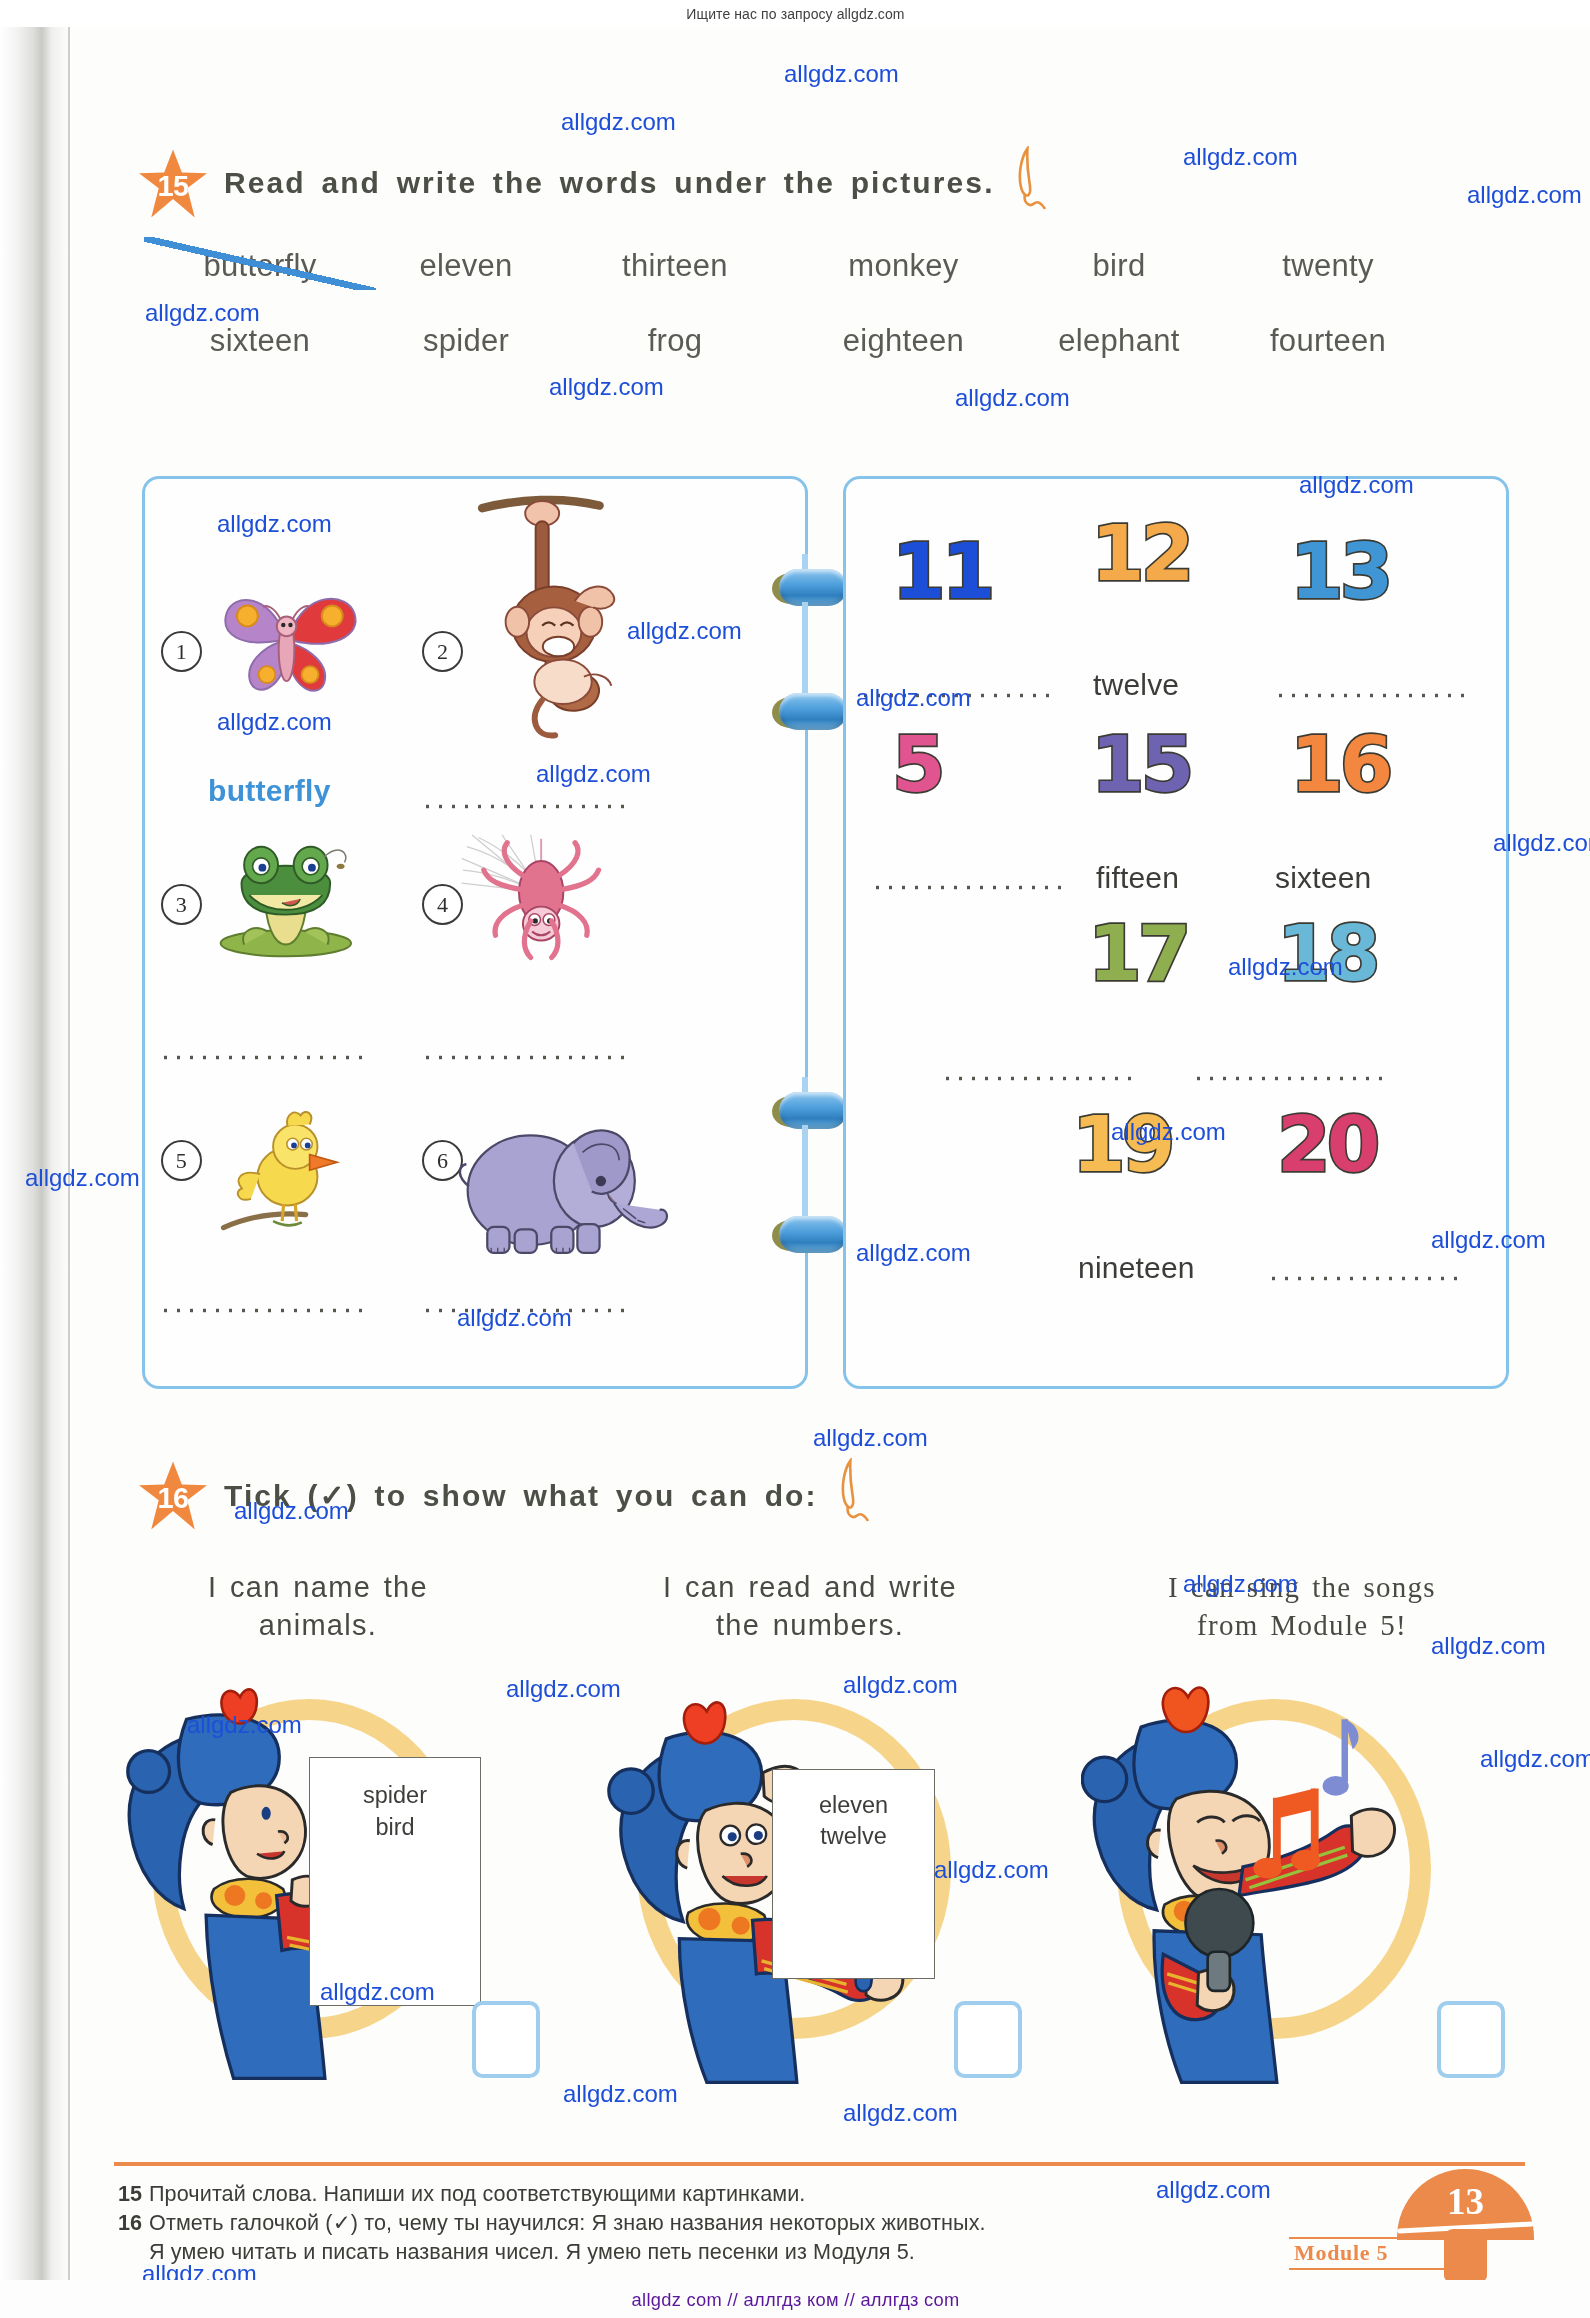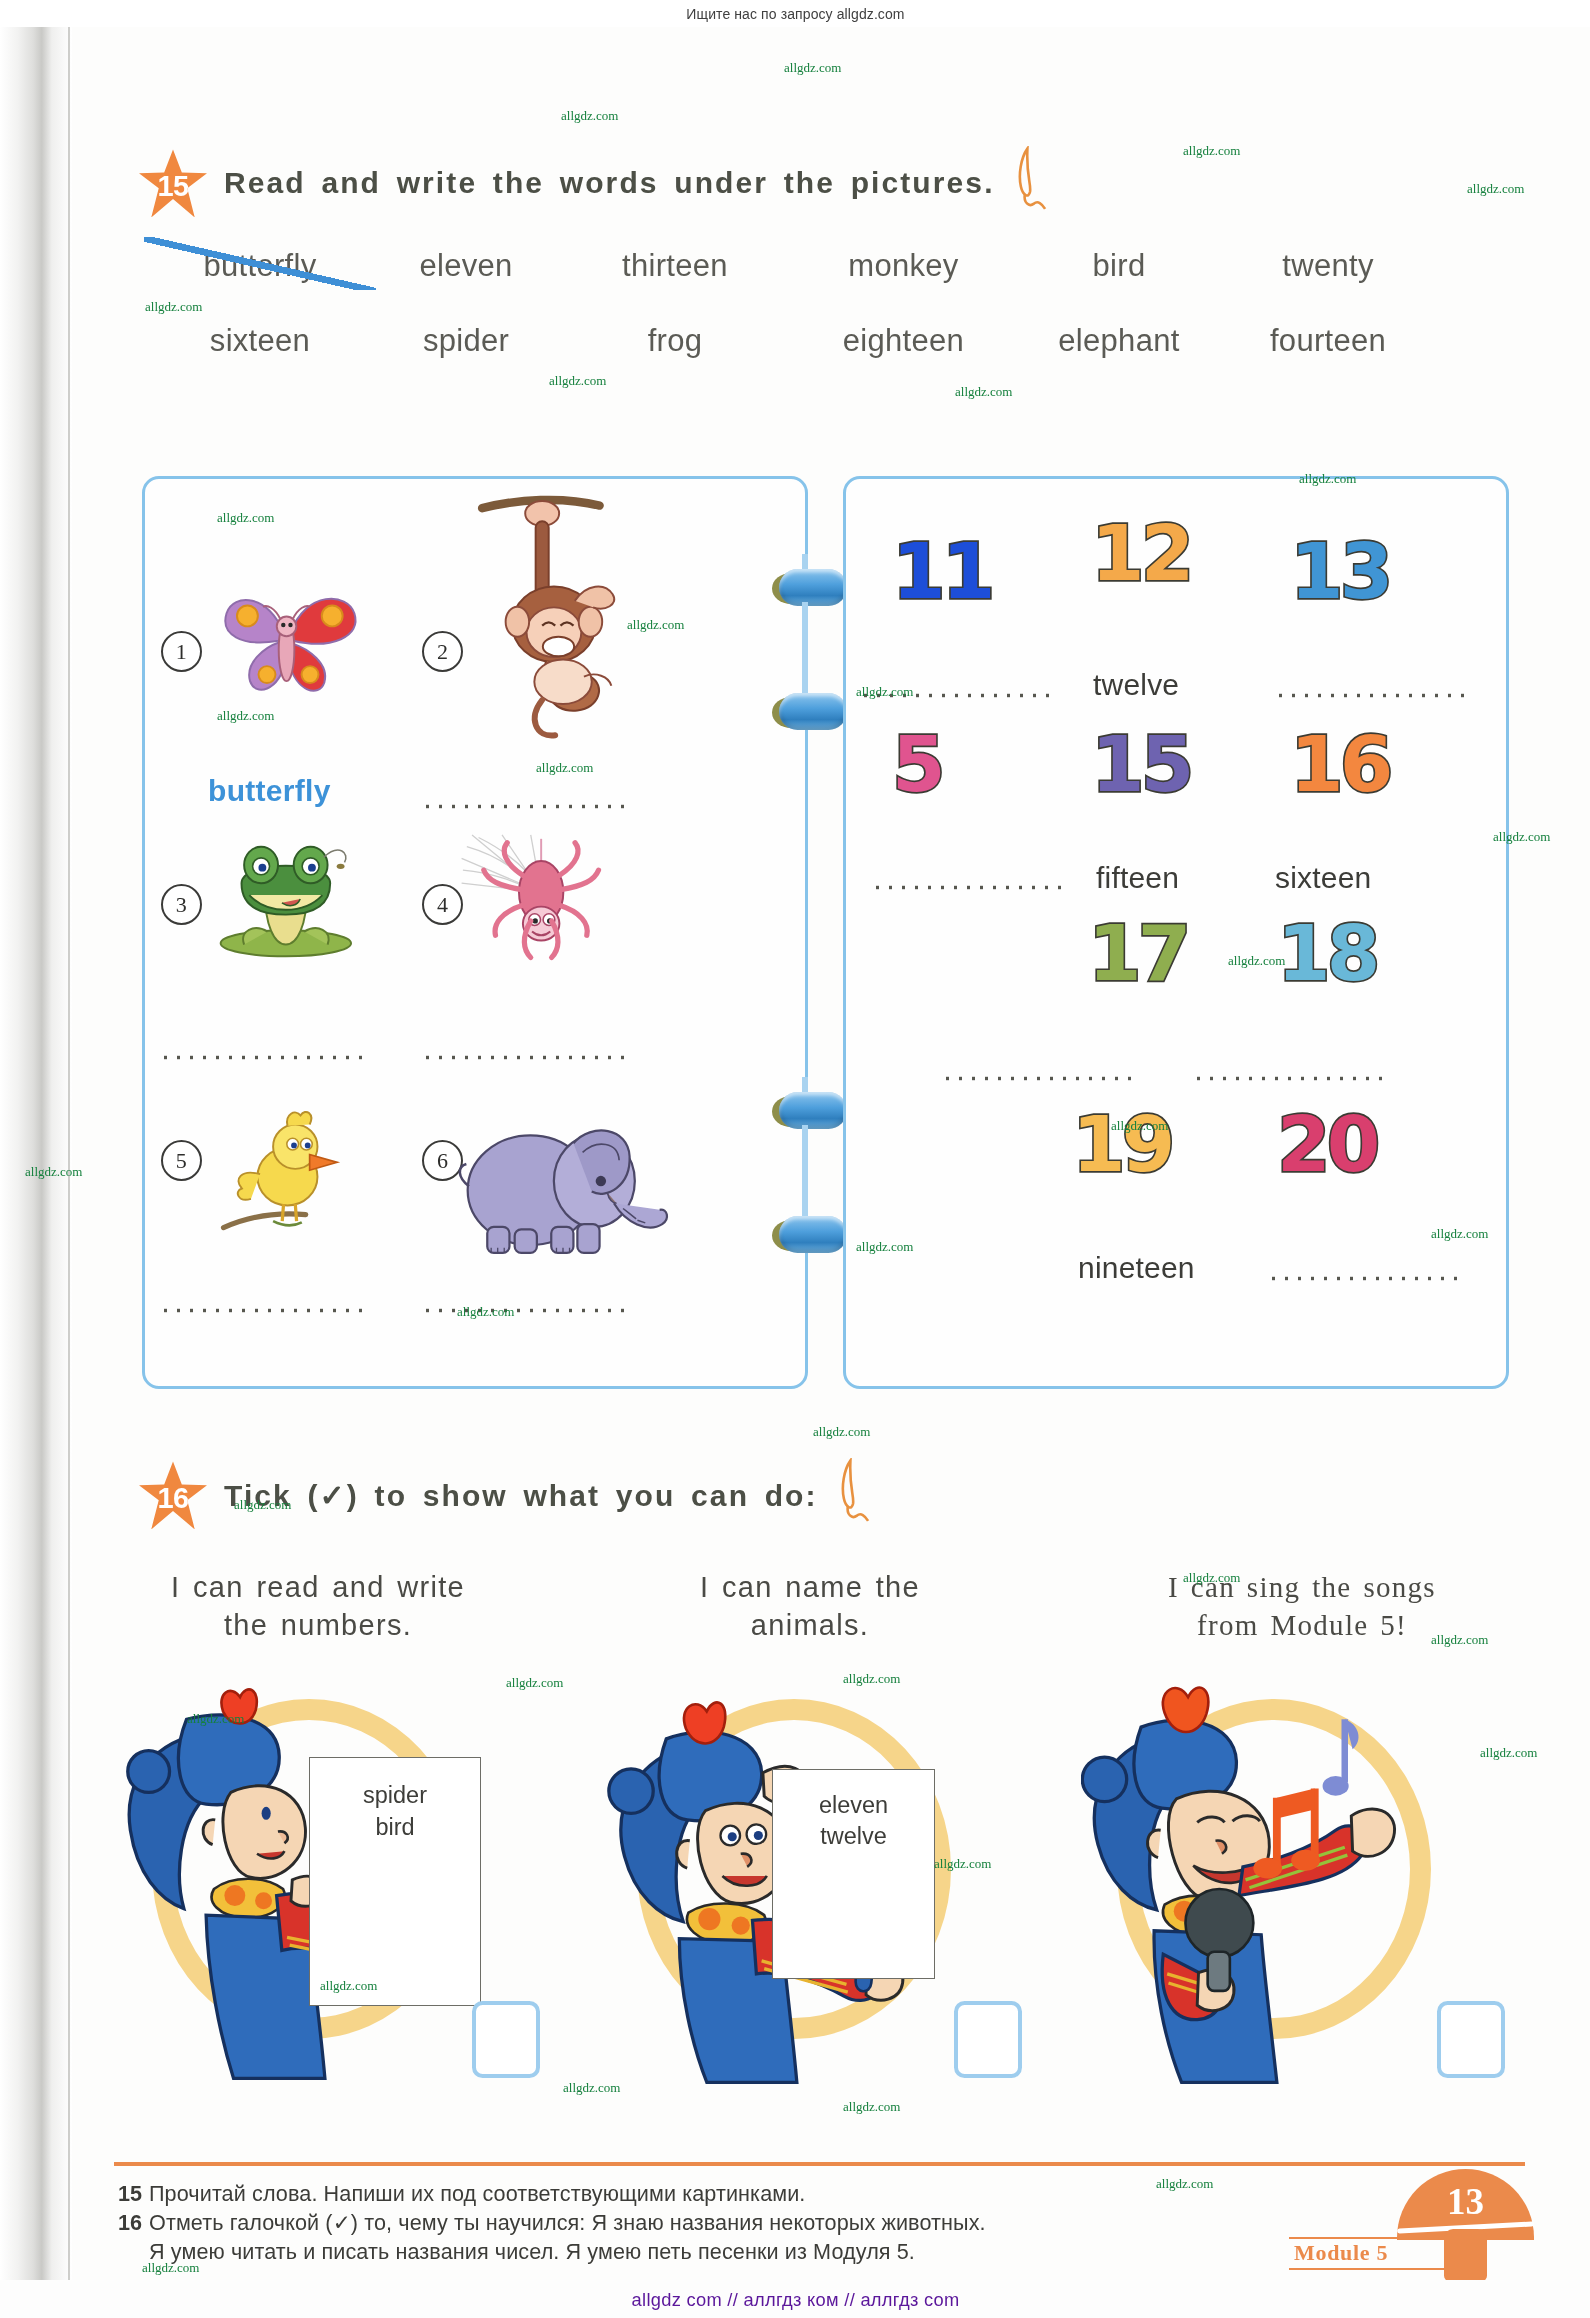--- a/index.html
+++ b/index.html
@@ -211,22 +211,22 @@
     position:absolute;left:0;top:2280px;width:1591px;height:39px;
     background:#fdfdfd;display:flex;align-items:center;justify-content:center;
   }
   .bottom-strip span{
     color:#5b179b;font-size:18.3px;letter-spacing:0.3px;
     font-family:"Liberation Sans",sans-serif;
   }
 
   
   .wm{
-    position:absolute;color:#15803d;font-size:13px;
-    font-family:Liberation Serif, serif;white-space:nowrap;
+    position:absolute;color:#1d4ed8;font-size:24px;
+    font-family:Liberation Sans, sans-serif;white-space:nowrap;
     pointer-events:none;
   }
 </style>
 </head>
 <body>
 
 <div class="promo-bar">
   <span>Ищите нас по запросу allgdz.com</span>
 </div>
 
@@ -480,24 +480,24 @@
     <div class="ex-title">Tick (✓) to show what you can do:</div>
     <span class="pencil-icon">
       <svg width="46" height="72" viewBox="0 0 70 110">
         <path d="M28 4 C18 18, 14 44, 18 62 C21 76, 30 80, 32 70 C34 58, 26 46, 28 4 Z" fill="none" stroke="#e8913f" stroke-width="4"></path>
         <path d="M24 74 C22 86, 30 94, 38 88 C44 83, 50 88, 55 96" fill="none" stroke="#e8913f" stroke-width="4"></path>
       </svg>
     </span>
   </div>
 
   <div class="ex16-captions" style="top:1542px;left:72px;width:1476px;">
+    <div class="cap" style="white-space:pre-line;">I can name the
+animals.</div>
     <div class="cap" style="white-space:pre-line;">I can read and write
 the numbers.</div>
-    <div class="cap" style="white-space:pre-line;">I can name the
-animals.</div>
     <div class="cap" style="white-space:pre-line;font-family:Liberation Serif, serif;">I can sing the songs
 from Module 5!</div>
   </div>
 
   <div class="scene" style="left:116px;top:1653px;">
     <div class="halo"></div>
     <svg width="457" height="405" viewBox="0 0 700 620" style="position:absolute;left:0;top:0;">
 
       <path d="M140 80 C60 92, 10 150, 22 230 C32 296, 66 336, 104 350 C90 300, 96 216, 140 176 Z" fill="#2a63b0" stroke="#15305e" stroke-width="5"></path>
       <path d="M108 60 C170 44, 248 56, 250 116 C252 168, 196 196, 138 190 C96 186, 84 120, 108 60 Z" fill="#2f6cbb" stroke="#15305e" stroke-width="5"></path>

